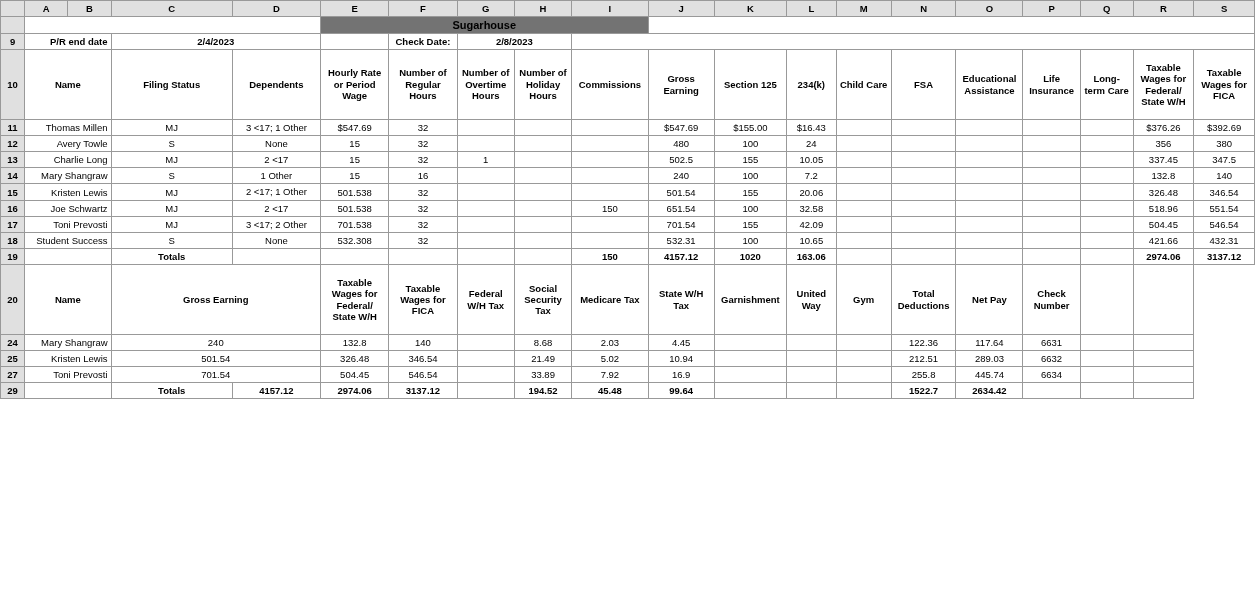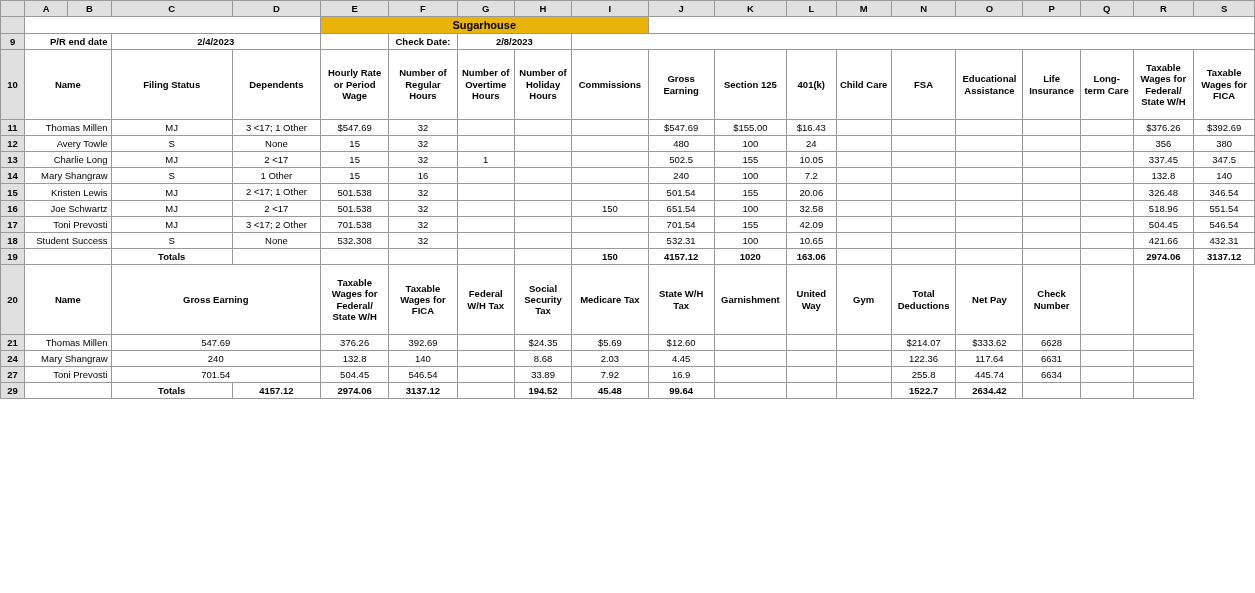--- a/index.html
+++ b/index.html
@@ -12,21 +12,21 @@
       text-align: center;
       vertical-align: middle;
       white-space: nowrap;
       font-size: 9.5px;
     }
     .row-header { background: #e0e0e0; font-weight: bold; text-align: center; width: 20px; }
     .col-header { background: #e0e0e0; font-weight: bold; }
     .left-align { text-align: right; }
     .bold { font-weight: bold; }
     .center { text-align: center; }
-    .company-header { background: #eab308; font-weight: bold; font-size: 11px; }
+    .company-header { background: #737373; font-weight: bold; font-size: 11px; }
     .totals-row { font-weight: bold; }
     td.wrap { white-space: normal; line-height: 1.2; }
   </style>
 </head>
 <body>
 
 <div class="spreadsheet-container">
   <table>
 
     <colgroup>
@@ -98,21 +98,21 @@
         <td colspan="2" class="bold wrap">Name</td>
         <td class="bold wrap">Filing Status</td>
         <td class="bold wrap">Dependents</td>
         <td class="bold wrap">Hourly Rate or Period Wage</td>
         <td class="bold wrap" style="white-space:normal;line-height:1.2">Number of Regular Hours</td>
         <td class="bold wrap" style="white-space:normal;line-height:1.2">Number of Overtime Hours</td>
         <td class="bold wrap" style="white-space:normal;line-height:1.2">Number of Holiday Hours</td>
         <td class="bold wrap">Commissions</td>
         <td class="bold wrap" style="white-space:normal;line-height:1.2">Gross Earning</td>
         <td class="bold wrap" style="white-space:normal;line-height:1.2">Section 125</td>
-        <td class="bold wrap">401(k)</td>
+        <td class="bold wrap">234(k)</td>
         <td class="bold wrap" style="white-space:normal;line-height:1.2">Child Care</td>
         <td class="bold wrap">FSA</td>
         <td class="bold wrap" style="white-space:normal;line-height:1.2">Educational Assistance</td>
         <td class="bold wrap" style="white-space:normal;line-height:1.2">Life Insurance</td>
         <td class="bold wrap" style="white-space:normal;line-height:1.2">Long-term Care</td>
         <td class="bold wrap" style="white-space:normal;line-height:1.2">Taxable Wages for Federal/ State W/H</td>
         <td class="bold wrap" style="white-space:normal;line-height:1.2">Taxable Wages for FICA</td>
       </tr>
 
       <tr>
@@ -326,39 +326,20 @@
         <td class="bold wrap" style="white-space:normal;line-height:1.2">Garnishment</td>
         <td class="bold wrap" style="white-space:normal;line-height:1.2">United Way</td>
         <td class="bold wrap" style="white-space:normal;line-height:1.2">Gym</td>
         <td class="bold wrap" style="white-space:normal;line-height:1.2">Total Deductions</td>
         <td class="bold wrap" style="white-space:normal;line-height:1.2">Net Pay</td>
         <td class="bold wrap" style="white-space:normal;line-height:1.2">Check Number</td>
         <td></td>
         <td></td>
       </tr>
 
-      <tr>
-        <td class="row-header col-header">21</td>
-        <td colspan="2" class="left-align">Thomas Millen</td>
-        <td colspan="2">547.69</td>
-        <td>376.26</td>
-        <td>392.69</td>
-        <td></td>
-        <td>$24.35</td>
-        <td>$5.69</td>
-        <td>$12.60</td>
-        <td></td>
-        <td></td>
-        <td></td>
-        <td>$214.07</td>
-        <td>$333.62</td>
-        <td>6628</td>
-        <td></td>
-        <td></td>
-      </tr>
 
 
 
       <tr>
         <td class="row-header col-header">24</td>
         <td colspan="2" class="left-align">Mary Shangraw</td>
         <td colspan="2">240</td>
         <td>132.8</td>
         <td>140</td>
         <td></td>
@@ -368,20 +349,39 @@
         <td></td>
         <td></td>
         <td></td>
         <td>122.36</td>
         <td>117.64</td>
         <td>6631</td>
         <td></td>
         <td></td>
       </tr>
 
+      <tr>
+        <td class="row-header col-header">25</td>
+        <td colspan="2" class="left-align">Kristen Lewis</td>
+        <td colspan="2">501.54</td>
+        <td>326.48</td>
+        <td>346.54</td>
+        <td></td>
+        <td>21.49</td>
+        <td>5.02</td>
+        <td>10.94</td>
+        <td></td>
+        <td></td>
+        <td></td>
+        <td>212.51</td>
+        <td>289.03</td>
+        <td>6632</td>
+        <td></td>
+        <td></td>
+      </tr>
 
 
       <tr>
         <td class="row-header col-header">27</td>
         <td colspan="2" class="left-align">Toni Prevosti</td>
         <td colspan="2">701.54</td>
         <td>504.45</td>
         <td>546.54</td>
         <td></td>
         <td>33.89</td>

